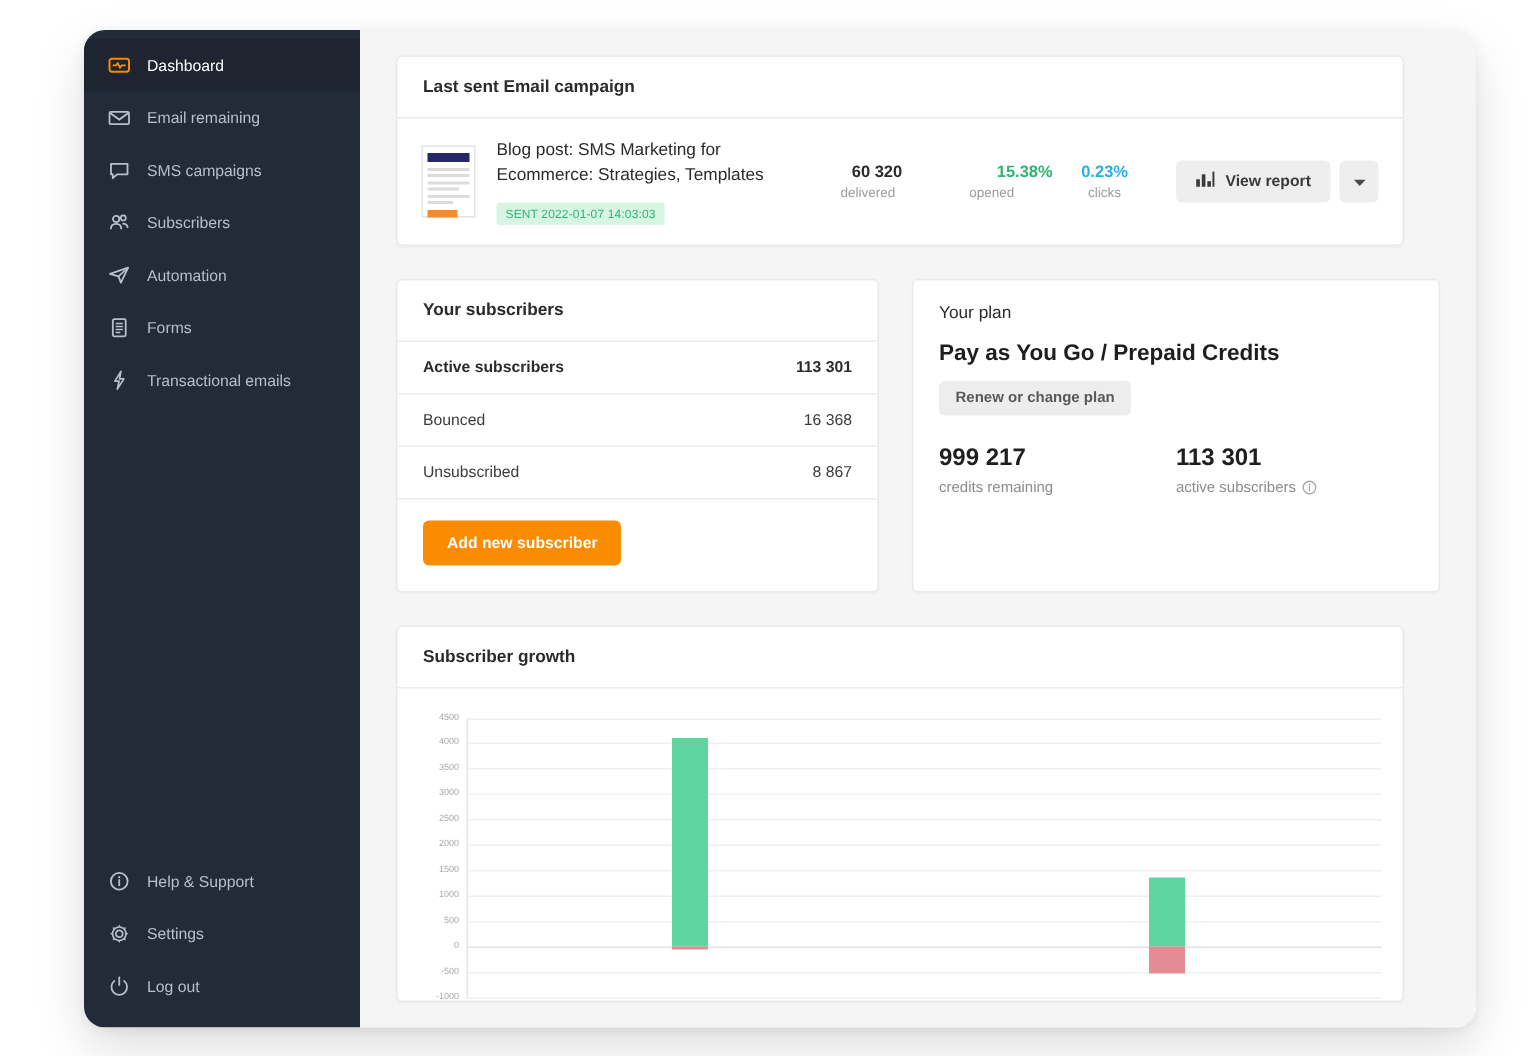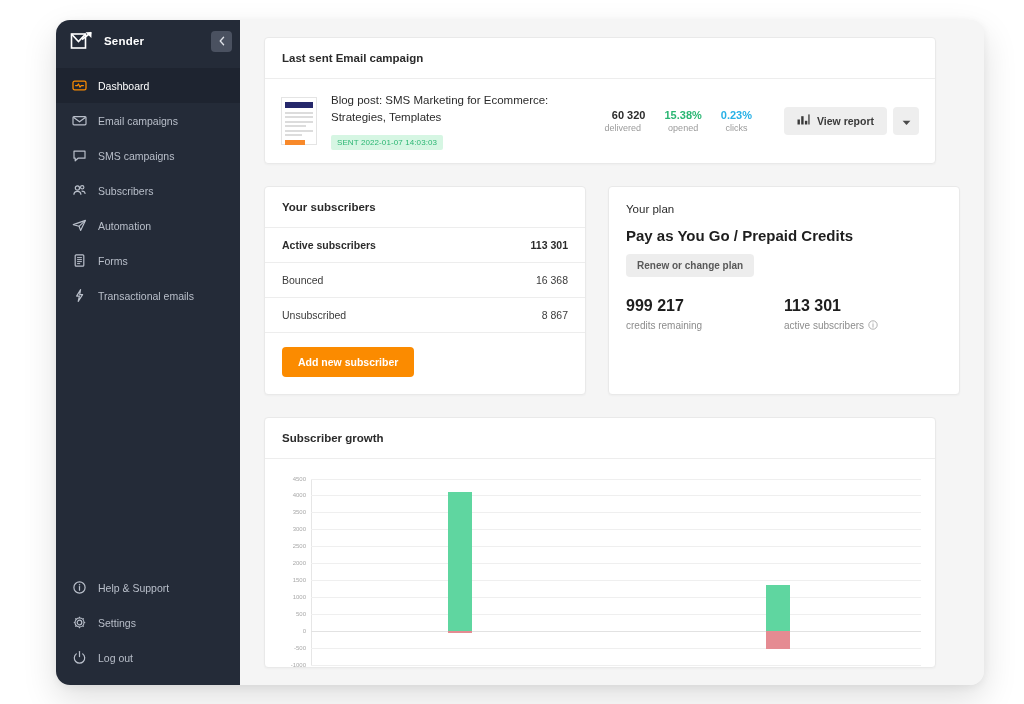--- a/index.html
+++ b/index.html
@@ -144,21 +144,21 @@
     font-size: 8px;
     padding: 3px 6px;
     border-radius: 2px;
     letter-spacing: .1px;
   }
   #campaign-stats { display:flex; align-items:flex-start; gap: 19px; padding-top:2px; }
   .stat { text-align: center; }
   .stat .stat-val { font-size: 11px; font-weight: bold; line-height: 1.35; }
   .stat .stat-lbl { font-size: 9px; color: #9b9b9b; line-height: 1.3; }
   .stat.delivered .stat-val { color:#2b2b2b;margin-left:12px; }
-  .stat.opened .stat-val { color:#2bb673; }
+  .stat.opened .stat-val { color:#2bb673;margin-left:44px; }
   .stat.clicks .stat-val { color:#27b0e6; }
 
   #campaign-actions { display:flex; gap:6px; margin-left: 18px; }
   #view-report-btn {
     background:#eeeeee;
     border-radius:4px;
     height:28px;
     display:flex; align-items:center; gap:7px;
     padding: 0 13px;
     font-size: 10.5px; font-weight:bold; color:#3a3a3a;
@@ -244,57 +244,41 @@
   .bar-pos { position:absolute; background:#5fd6a0; width:100%; }
   .bar-neg { position:absolute; background:#e58b92; width:100%; }
 </style>
 </head>
 <body>
 
 <div id="app-window">
 
   <div id="sidebar">
 
-    <div id="brand-row">
-      <span id="brand-logo">
-        <svg width="24" height="22" viewBox="0 0 24 22">
-          <rect x="1.5" y="4" width="14" height="14" fill="none" stroke="#ffffff" stroke-width="1.6"></rect>
-          <path d="M1.5 4 L8.5 11.5 L15.5 4" fill="none" stroke="#ffffff" stroke-width="1.6"></path>
-          <path d="M12 9.5 L21 2.5" stroke="#ffffff" stroke-width="1.6" fill="none"></path>
-          <path d="M15.5 2.2 L21.6 2 L21.4 8.1 Z" fill="#ffffff"></path>
-        </svg>
-      </span>
-      <span id="brand-name">Sender</span>
-      <span id="collapse-btn">
-        <svg width="8" height="10" viewBox="0 0 8 10">
-          <path d="M5.6 1.2 L2.2 5 L5.6 8.8" fill="none" stroke="#dfe2e8" stroke-width="1.3" stroke-linecap="round" stroke-linejoin="round"></path>
-        </svg>
-      </span>
-    </div>
 
     <div id="nav-top">
 
       <div class="nav-item active">
         <span class="nav-ico">
           <svg width="15" height="15" viewBox="0 0 15 15">
             <rect x="1" y="3.2" width="13" height="8.6" rx="1.6" fill="none" stroke="#fb8b00" stroke-width="1.3"></rect>
             <path d="M3.6 7.6 L5.3 7.6 L6.5 6 L8 9.2 L9.2 7.6 L11.4 7.6" fill="none" stroke="#fb8b00" stroke-width="1.2" stroke-linecap="round" stroke-linejoin="round"></path>
           </svg>
         </span>
         <span class="nav-label">Dashboard</span>
       </div>
 
       <div class="nav-item">
         <span class="nav-ico">
           <svg width="15" height="15" viewBox="0 0 15 15">
             <rect x="1" y="3.6" width="13" height="8.2" rx="1" fill="none" stroke="#b9bfca" stroke-width="1.2"></rect>
             <path d="M1.4 4.3 L7.5 8.7 L13.6 4.3" fill="none" stroke="#b9bfca" stroke-width="1.2"></path>
           </svg>
         </span>
-        <span class="nav-label">Email campaigns</span>
+        <span class="nav-label">Email remaining</span>
       </div>
 
       <div class="nav-item">
         <span class="nav-ico">
           <svg width="15" height="15" viewBox="0 0 15 15">
             <path d="M2 3.2 H13 V10.2 H6 L3.2 12.8 V10.2 H2 Z" fill="none" stroke="#b9bfca" stroke-width="1.2" stroke-linejoin="round"></path>
           </svg>
         </span>
         <span class="nav-label">SMS campaigns</span>
       </div>

